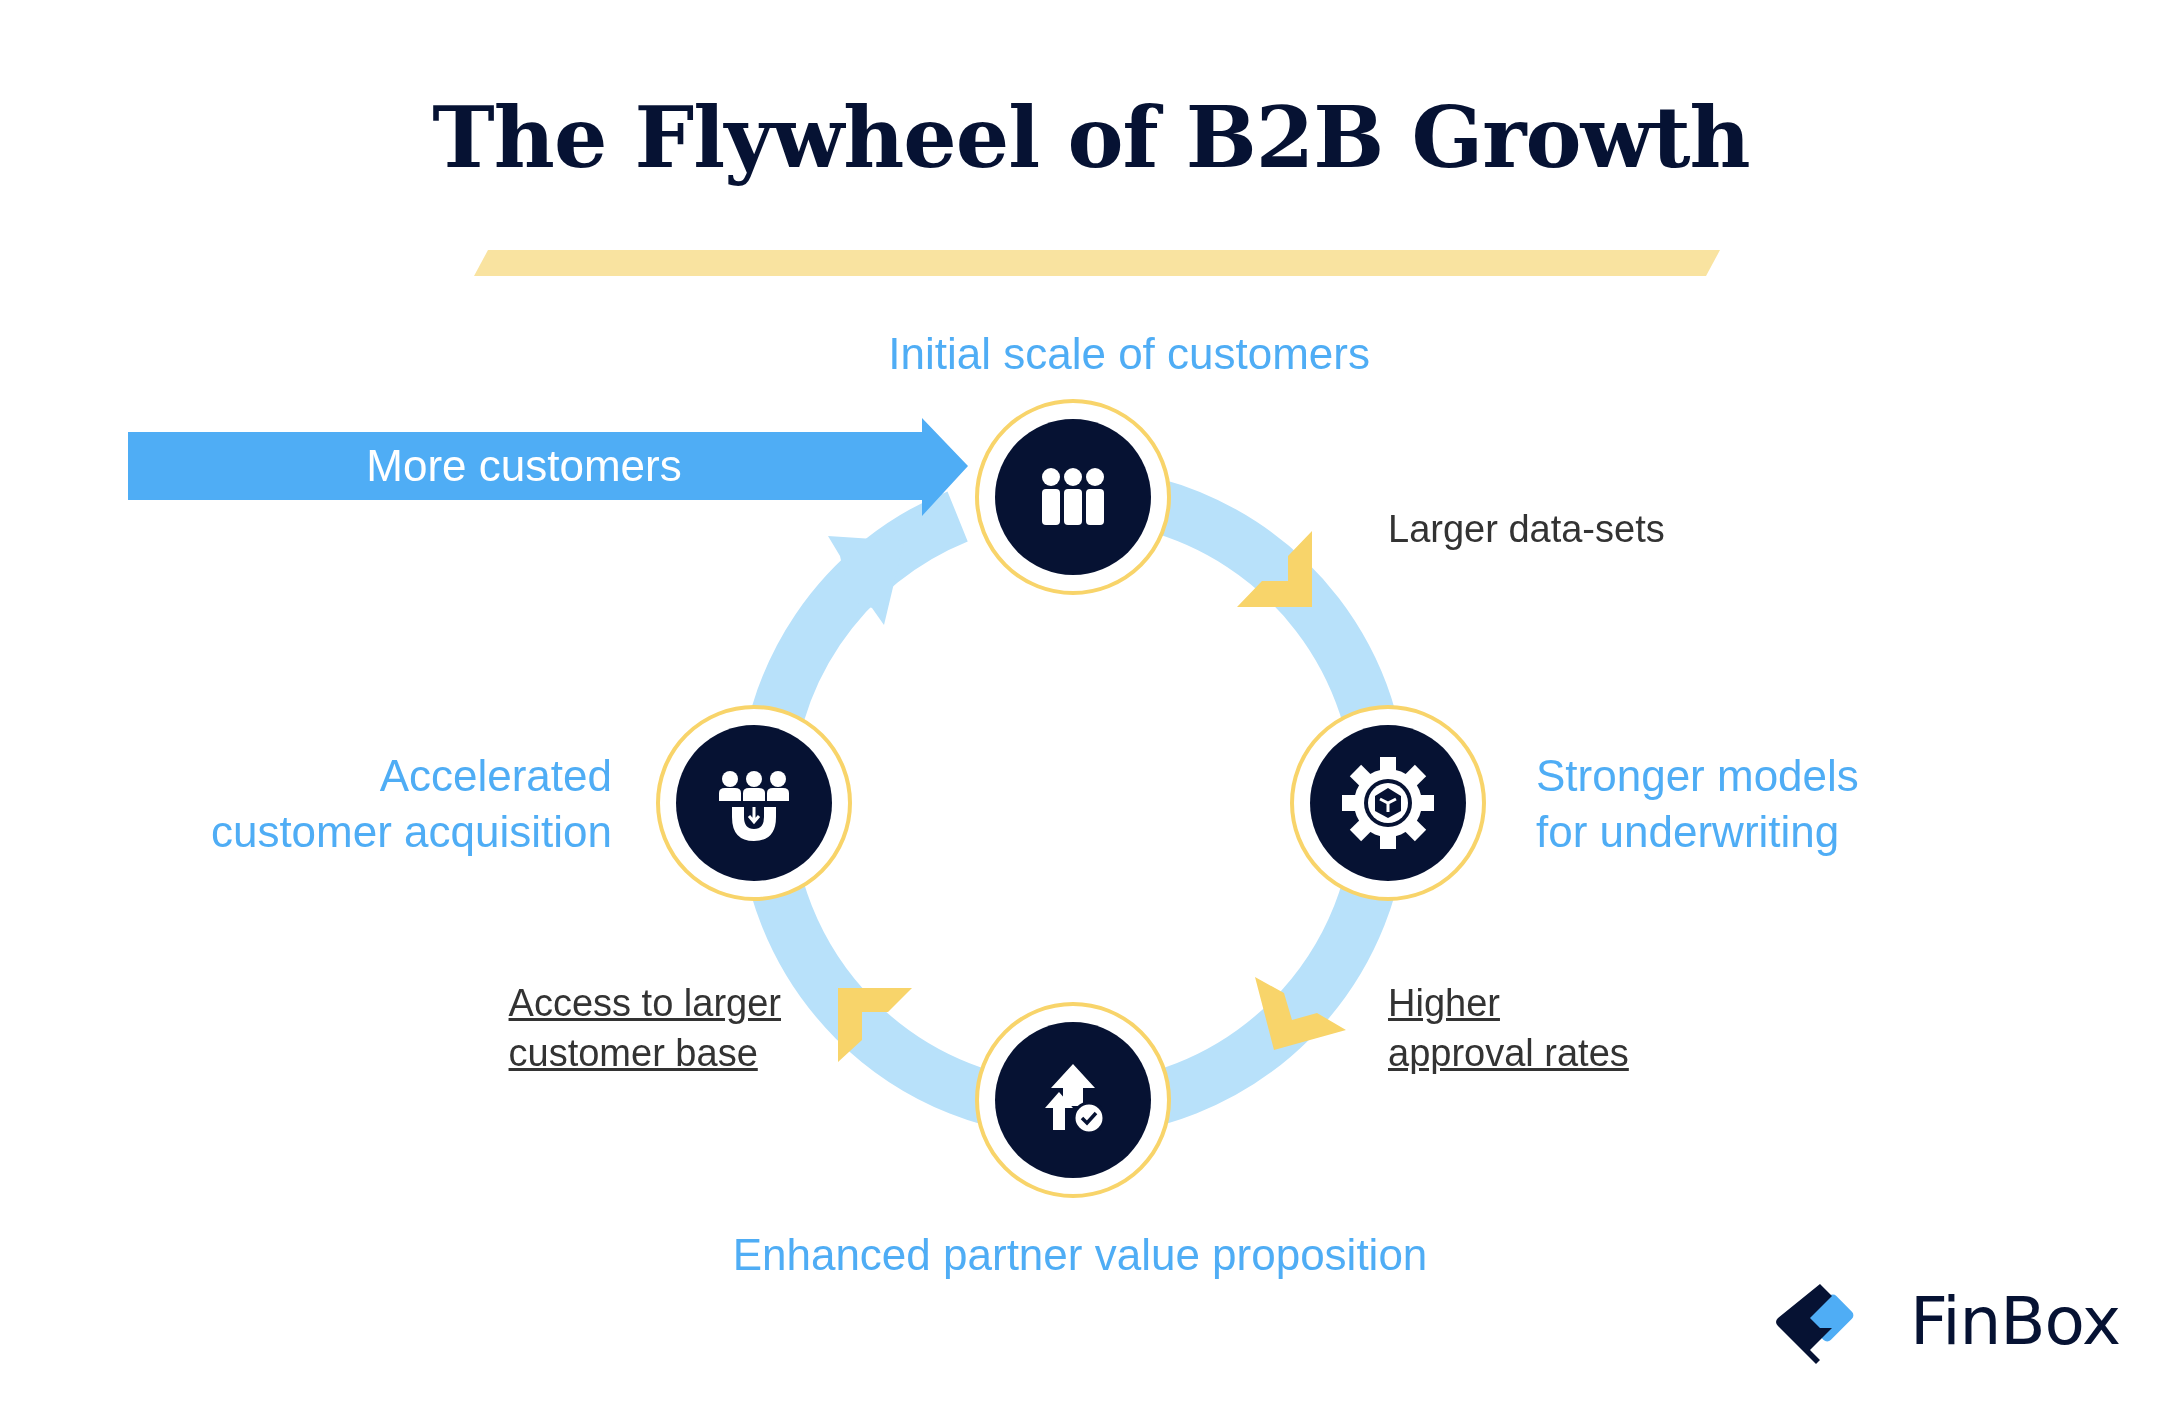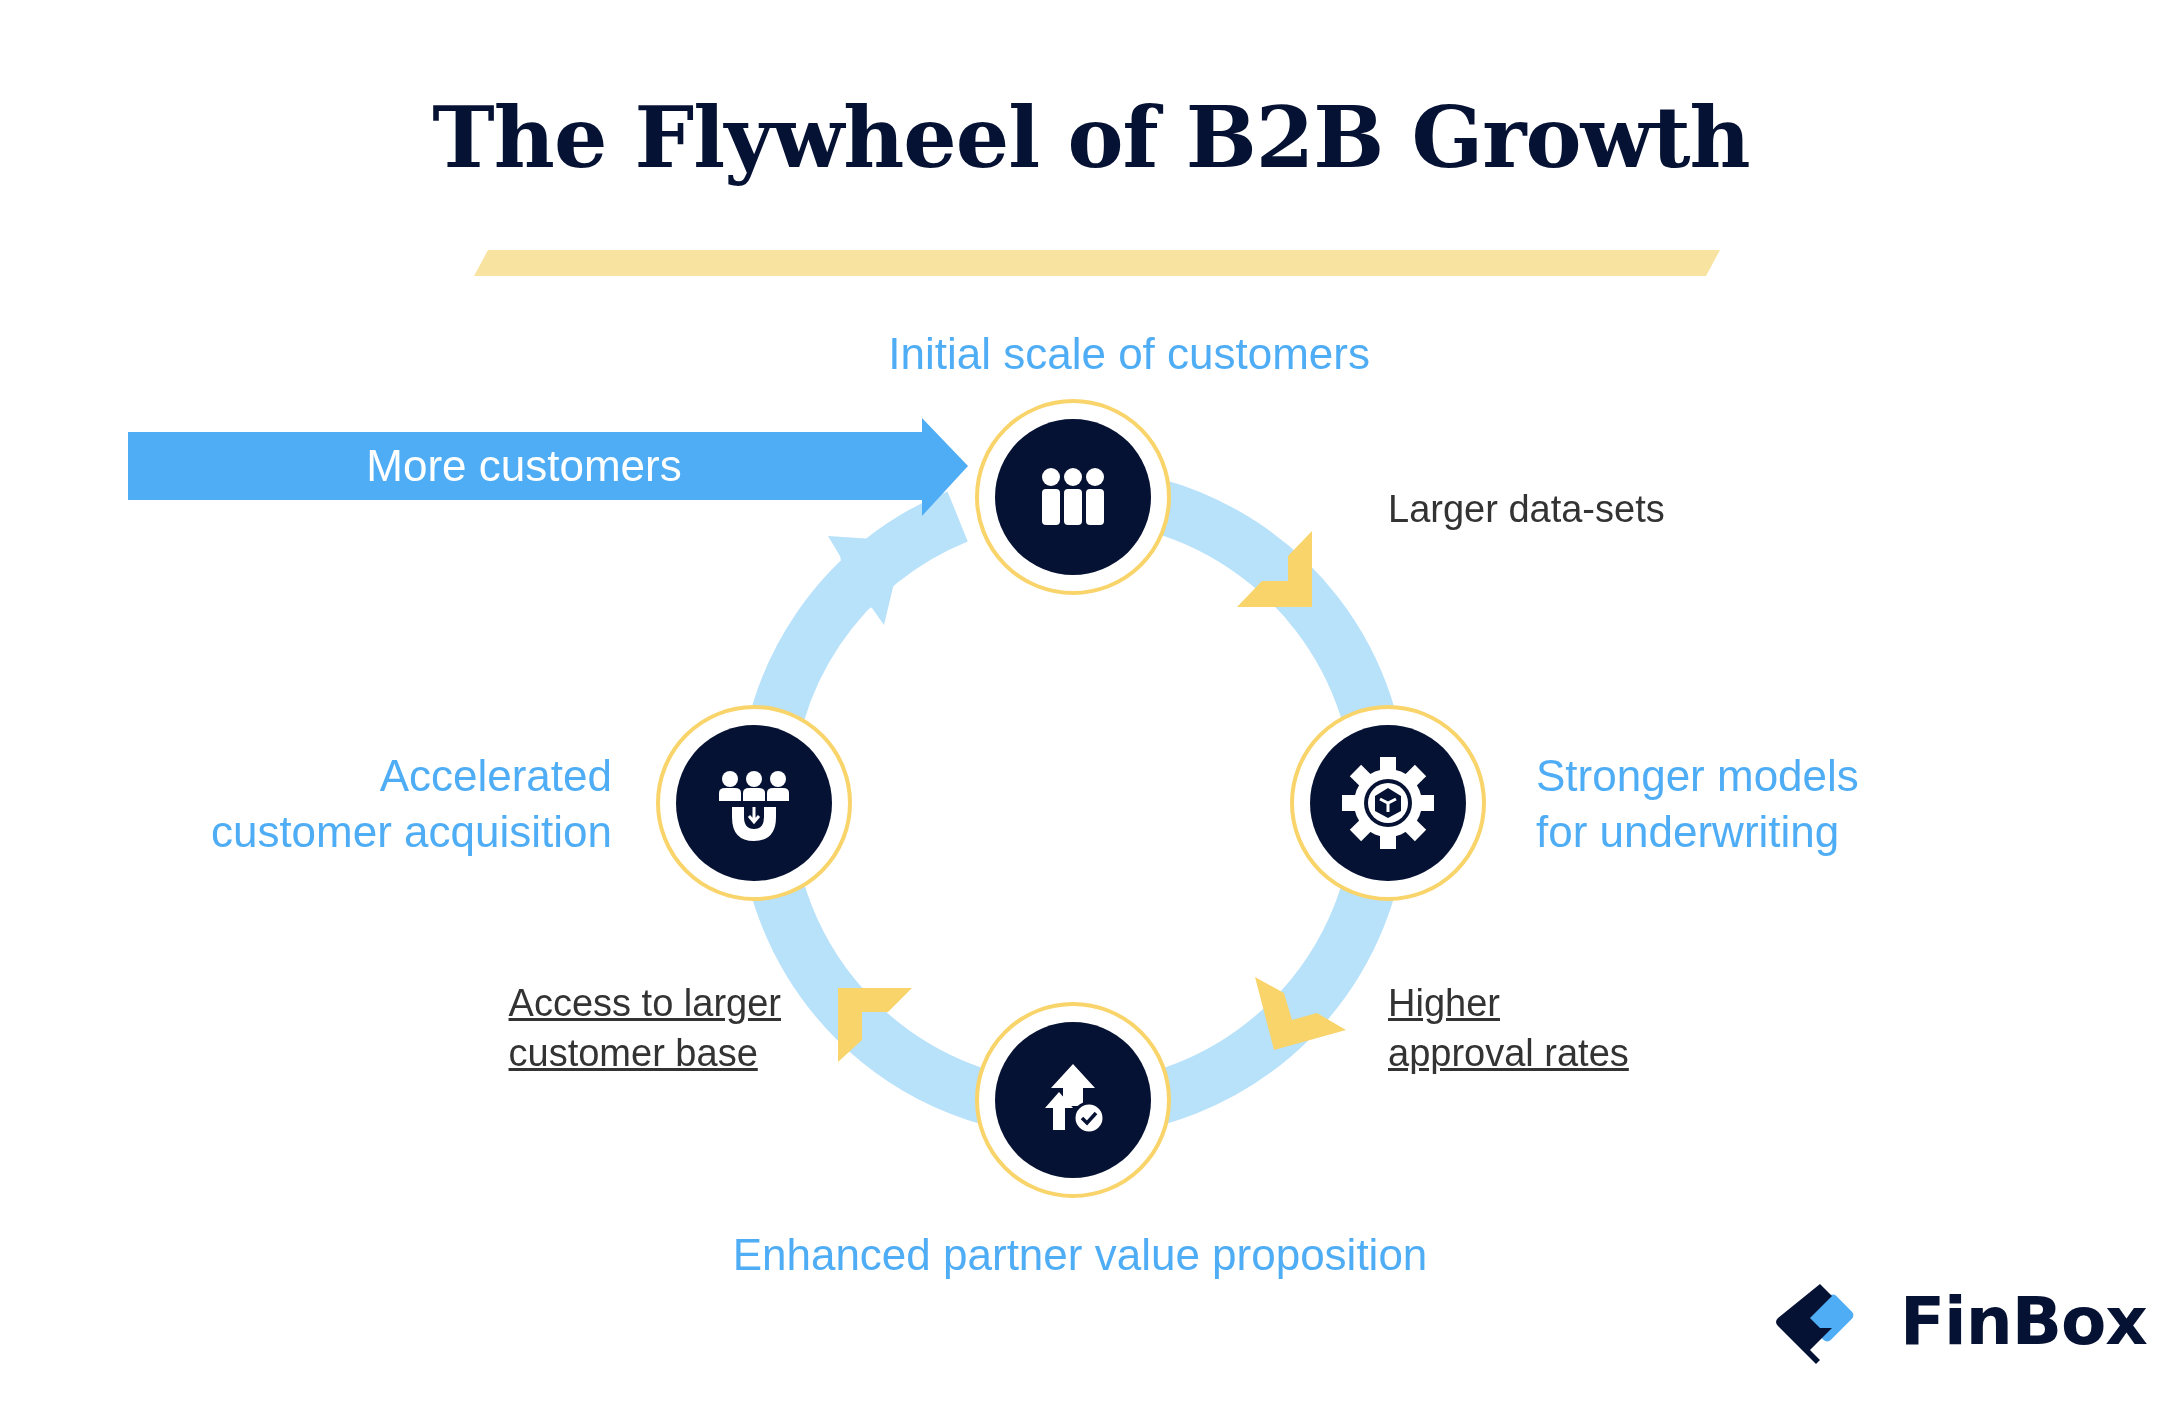--- a/index.html
+++ b/index.html
@@ -9,25 +9,25 @@
   #title-underline { position: absolute; left: 474px; top: 170px; }
   #title { position: absolute; left: 0; top: 8px; width: 2182px; text-align: center; font-family: "DejaVu Serif", "Liberation Serif", serif; font-weight: bold; font-size: 84px; color: #061233; letter-spacing: -1px; }
   #diagram { position: absolute; left: 0; top: 0; width: 2182px; height: 1413px; }
   .lbl-blue { color: #4fadf5; font-size: 44px; line-height: 56px; white-space: nowrap; }
   .lbl-dark { color: #333333; font-size: 38px; line-height: 50px; white-space: nowrap; }
   #more-customers-text { left: 128px; top: 436px; width: 792px; text-align: center; color: #ffffff; font-size: 44px; line-height: 60px; }
   #lbl-top { left: 780px; top: 326px; width: 590px; text-align: right; }
   #lbl-right { left: 1536px; top: 748px; }
   #lbl-left { right: 1570px; top: 748px; text-align: right; }
   #lbl-bottom { left: 680px; top: 1227px; width: 800px; text-align: center; }
-  #lbl-tr { left: 1388px; top: 484px; }
+  #lbl-tr { left: 1388px; top: 504px; }
   #lbl-br { left: 1388px; top: 978px; text-decoration: underline; }
   #lbl-bl { right: 1401px; top: 978px; text-align: left; text-decoration: underline; }
   #logo { left: 1776px; top: 1280px; width: 360px; height: 84px; }
-  #logo-text { position: absolute; left: 124px; top: 0; font-family: "DejaVu Sans", sans-serif; font-weight: bold; font-size: 66px; line-height: 84px; color: #061233; letter-spacing: -1px; }
+  #logo-text { position: absolute; left: 134px; top: 0; font-family: "DejaVu Sans", sans-serif; font-weight: normal; font-size: 66px; line-height: 84px; color: #061233; letter-spacing: -1px; }
 </style>
 </head>
 <body>
 
 <div id="title-wrap" class="abs">
   <svg id="title-underline" width="1246" height="26">
     <polygon points="14,0 1246,0 1232,26 0,26" fill="#f9e3a0"></polygon>
   </svg>
   <div id="title">The Flywheel of B2B Growth</div>
 </div>

